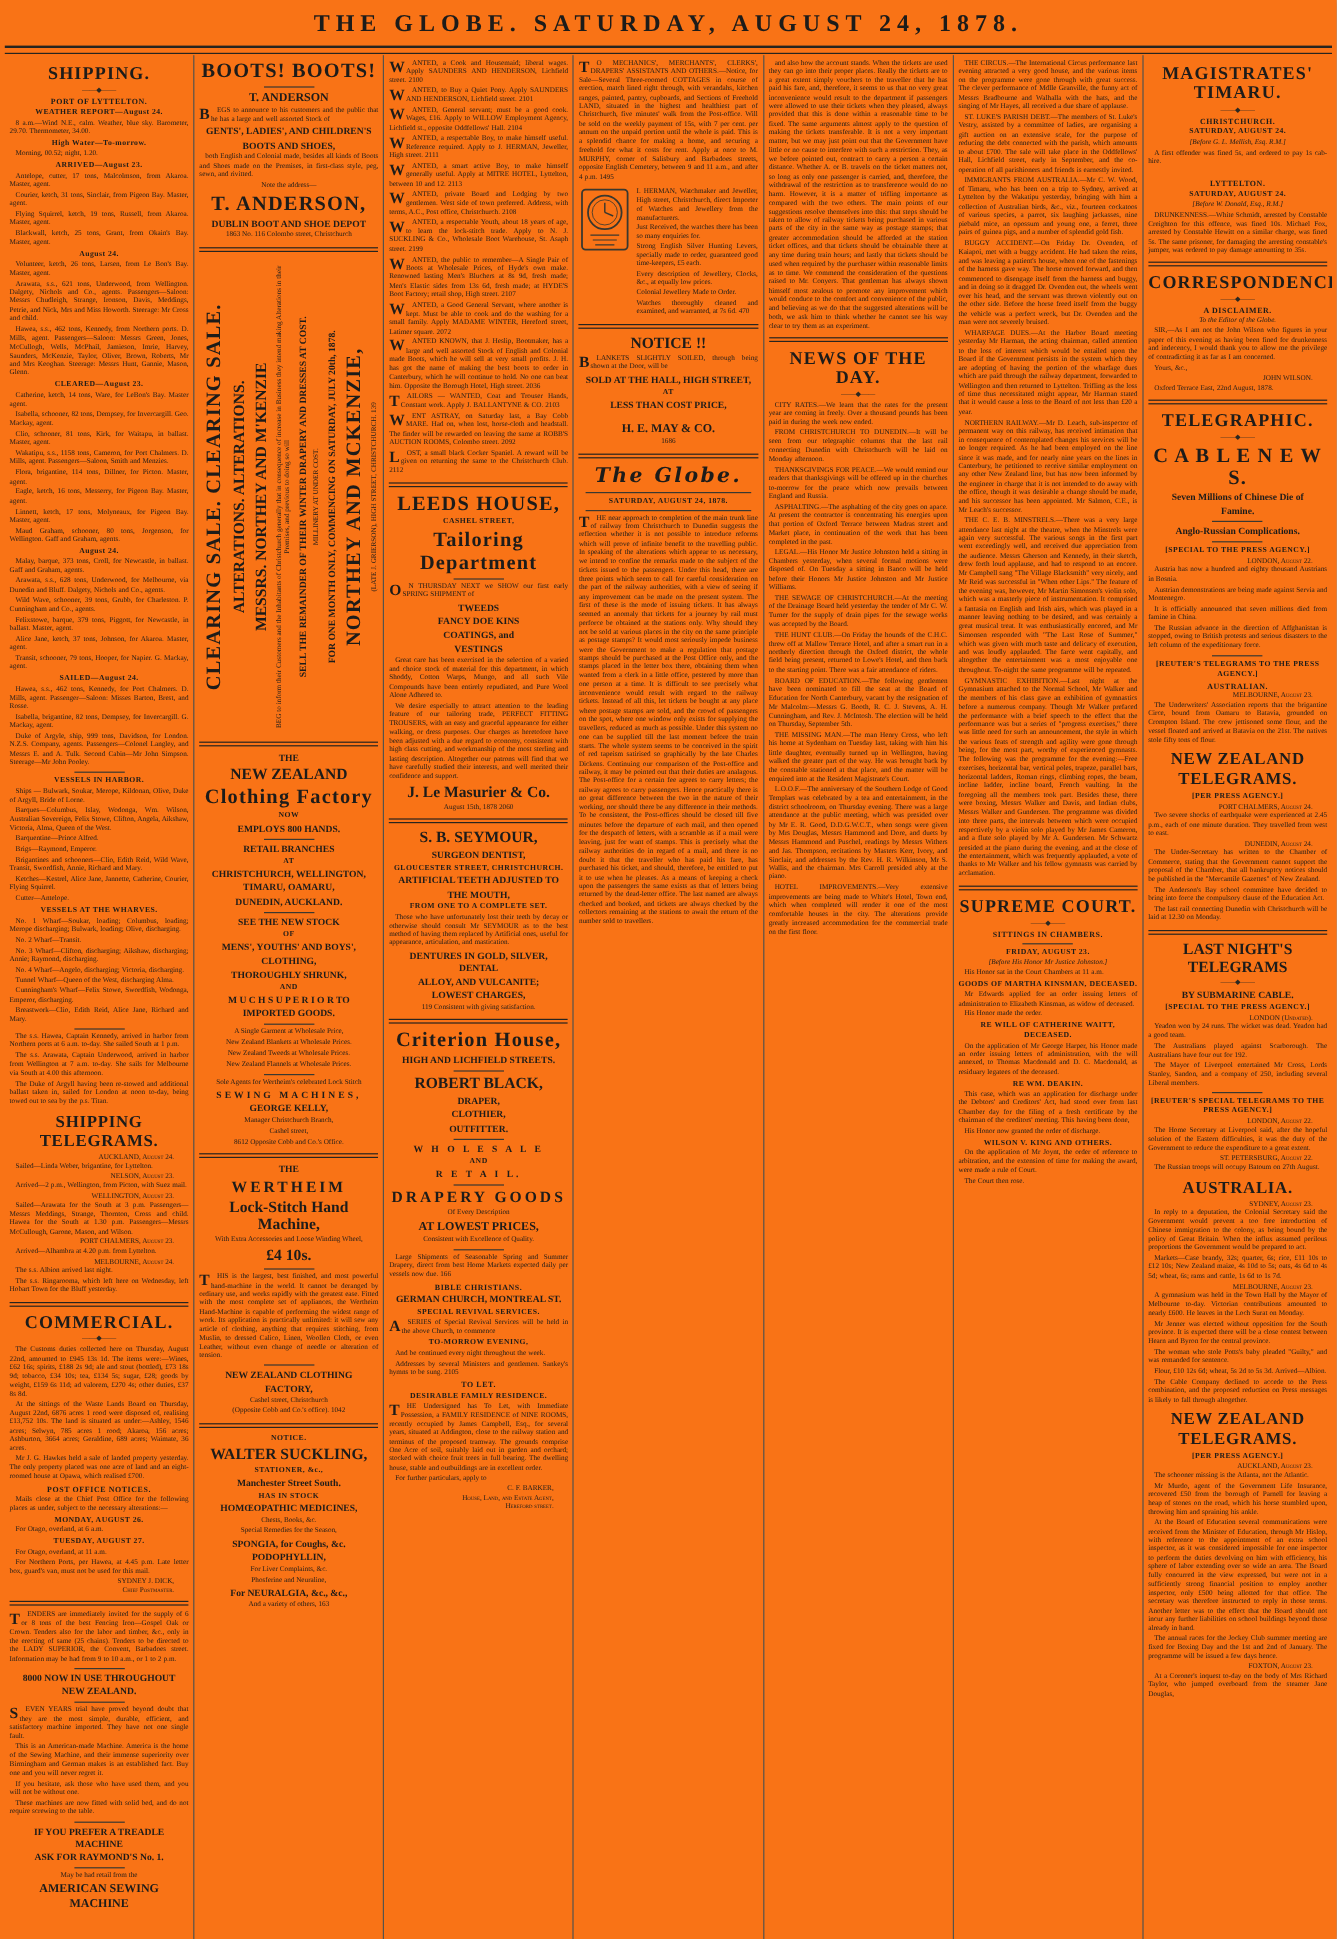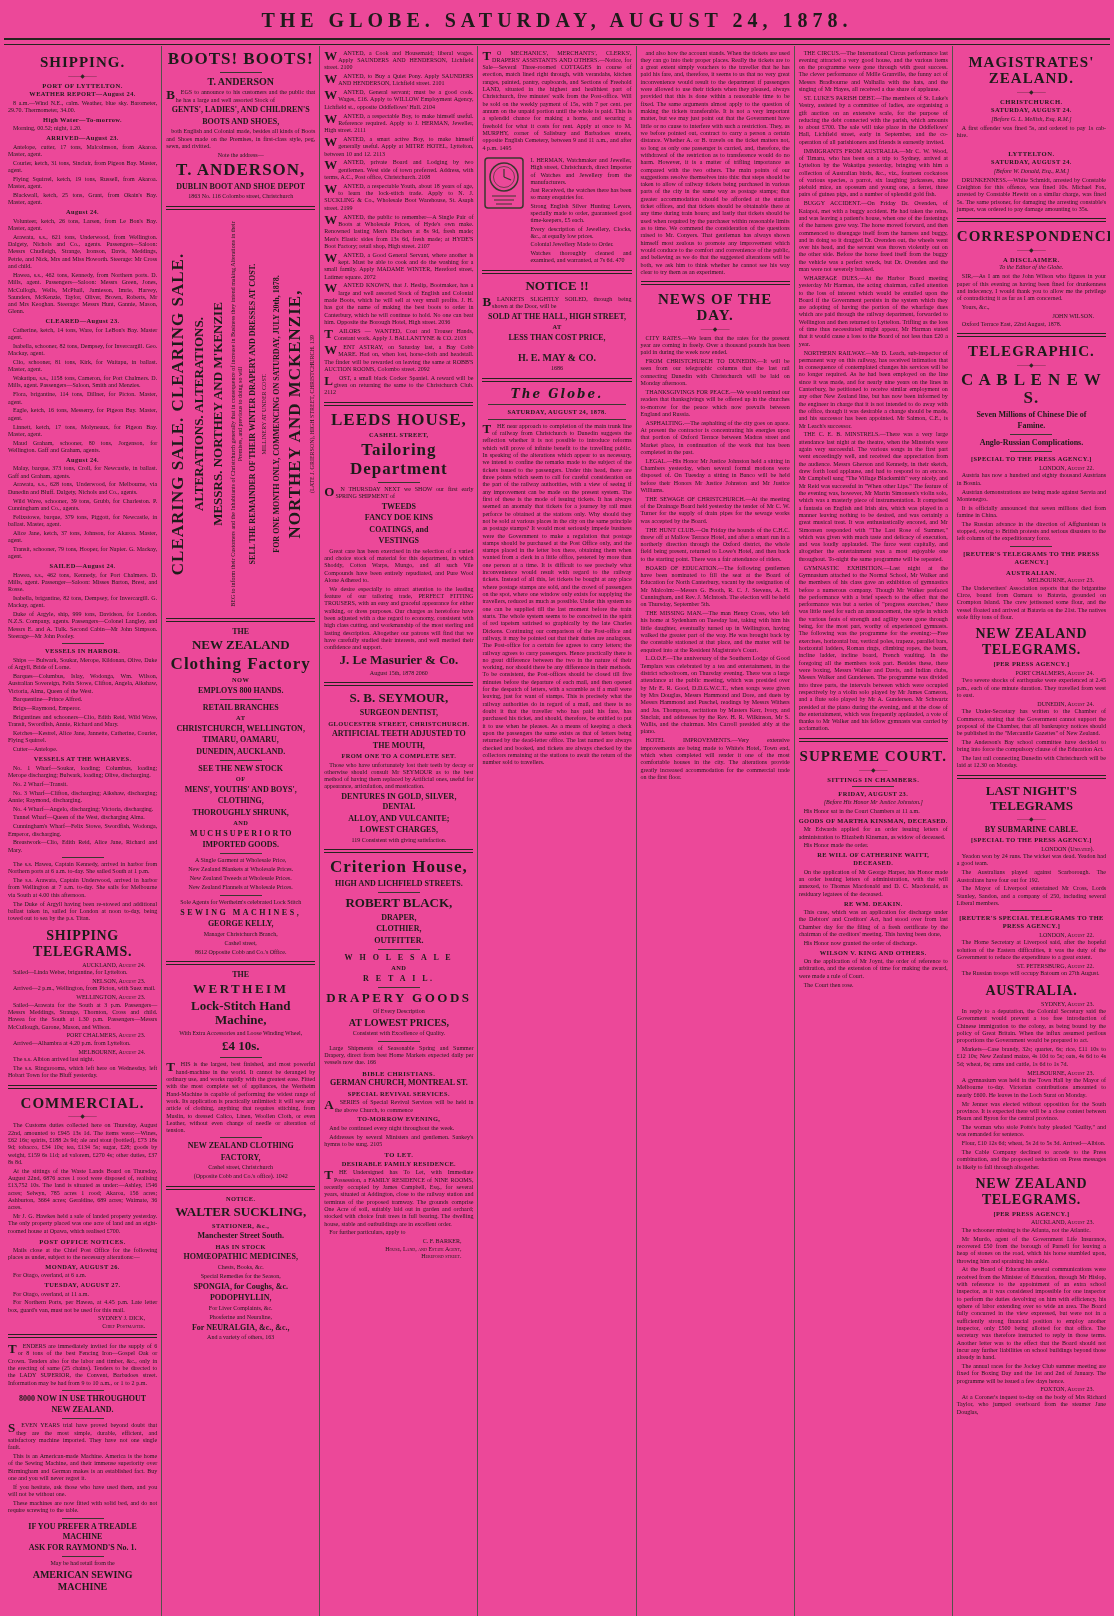--- a/index.html
+++ b/index.html
@@ -1,36 +1,36 @@
 <!DOCTYPE html>
 <html><head>
 <meta charset="utf-8">
 <style>
   html,body{margin:0;padding:0;background:#c8c4b8;}
-  .page{width:1114px;height:1616px;margin:0 auto;background:#ec4899;position:relative;
+  .page{width:1114px;height:1616px;margin:0 auto;background:#f97316;position:relative;
         overflow:hidden;font-family:"Liberation Serif",serif;color:#1d1c1a;box-shadow:0 0 6px rgba(0,0,0,.5);}
   .masthead{text-align:center;font-size:20px;font-weight:bold;letter-spacing:5px;padding-top:9px;}
   .mast-rule{margin:6px 4px 0;height:4px;border-top:2px solid #26241f;border-bottom:1px solid #26241f;}
   .cols{position:absolute;top:46px;bottom:0;left:4px;right:4px;display:flex;}
   .col{flex:1 1 0;min-width:0;padding:2px 4px 0;overflow:hidden;border-left:1px solid #55534c;}
   .col:first-child{border-left:none;}
   
   .b-p{font-size:6px;line-height:1.22;text-align:justify;text-indent:5px;margin:1.5px 0;word-spacing:.2px;}
   .dc{float:left;font-size:13px;line-height:11px;font-weight:bold;padding:0 1px 0 0;text-indent:0;}
   .b-c{font-size:6px;text-align:center;margin:1.5px 0;line-height:1.25;}
   .b-dl{font-size:6px;text-align:right;padding-right:12px;margin:1.5px 0;font-variant:small-caps;}
   .b-h1{font-size:15px;font-weight:bold;text-align:center;letter-spacing:1px;margin:7px 0 1px;line-height:1.05;}
   .b-h2{font-size:14px;font-weight:bold;text-align:center;letter-spacing:.6px;margin:5px 0 2px;}
   .b-sc{font-size:6.6px;font-weight:bold;text-align:center;letter-spacing:.5px;margin:3px 0 1px;}
   .b-orn{text-align:center;font-size:6px;line-height:1;margin:2px 0 3px;color:#2a2822;}
   .b-rule{width:42px;margin:3px auto;border-top:1px solid #3a3831;height:0;}
   .b-rule.s-full{width:92%;}
   .b-drule{border-top:1px solid #26241f;border-bottom:1px solid #26241f;height:2px;margin:5px 0;}
   .b-gap{height:6px;}
-  .b-glob{font-family:"DejaVu Serif",serif;font-weight:bold;font-style:italic;font-size:12px;
+  .b-glob{font-family:"DejaVu Serif",serif;font-weight:bold;font-style:italic;font-size:17px;
           text-align:center;letter-spacing:2px;margin:5px 0 2px;}
   
   .ln{text-align:center;line-height:1.25;}
   .s-xxl{font-size:17px;font-weight:bold;letter-spacing:1px;line-height:1.1;}
   .s-xl{font-size:13px;font-weight:bold;line-height:1.15;}
   .s-lg{font-size:10px;font-weight:bold;line-height:1.2;}
   .s-md{font-size:8px;font-weight:bold;line-height:1.25;}
   .s-sm{font-size:6px;line-height:1.25;}
   .s-sc{font-size:6.4px;font-weight:bold;letter-spacing:.4px;}
   .s-i{font-style:italic;}
@@ -421,21 +421,21 @@
         <div class="b-c s-sc">RE WILL OF CATHERINE WAITT, DECEASED.</div>
         <div class="b-p">On the application of Mr George Harper, his Honor made an order issuing letters of administration, with the will annexed, to Thomas Macdonald and D. C. Macdonald, as residuary legatees of the deceased.</div>
         <div class="b-c s-sc">RE WM. DEAKIN.</div>
         <div class="b-p">This case, which was an application for discharge under the Debtors' and Creditors' Act, had stood over from last Chamber day for the filing of a fresh certificate by the chairman of the creditors' meeting. This having been done,</div>
         <div class="b-p">His Honor now granted the order of discharge.</div>
         <div class="b-c s-sc">WILSON V. KING AND OTHERS.</div>
         <div class="b-p">On the application of Mr Joynt, the order of reference to arbitration, and the extension of time for making the award, were made a rule of Court.</div>
         <div class="b-p">The Court then rose.</div>
       </div>
     <div class="col">
-        <div class="b-h1">MAGISTRATES' ZEALAND.</div>
+        <div class="b-h1">MAGISTRATES' TIMARU.</div>
         <div class="b-orn">——◆——</div>
         <div class="b-sc">CHRISTCHURCH.</div>
         <div class="b-c s-sc">SATURDAY, AUGUST 24.</div>
         <div class="b-c s-i">[Before G. L. Mellish, Esq. R.M.]</div>
         <div class="b-p">A first offender was fined 5s, and ordered to pay 1s cab-hire.</div>
         <div class="b-gap"></div>
         <div class="b-sc">LYTTELTON.</div>
         <div class="b-c s-sc">SATURDAY, AUGUST 24.</div>
         <div class="b-c s-i">[Before W. Donald, Esq., R.M.]</div>
         <div class="b-p">DRUNKENNESS.—White Schmidt, arrested by Constable Creighton for this offence, was fined 10s. Michael Fox, arrested by Constable Hewitt on a similar charge, was fined 5s. The same prisoner, for damaging the arresting constable's jumper, was ordered to pay damage amounting to 35s.</div>

